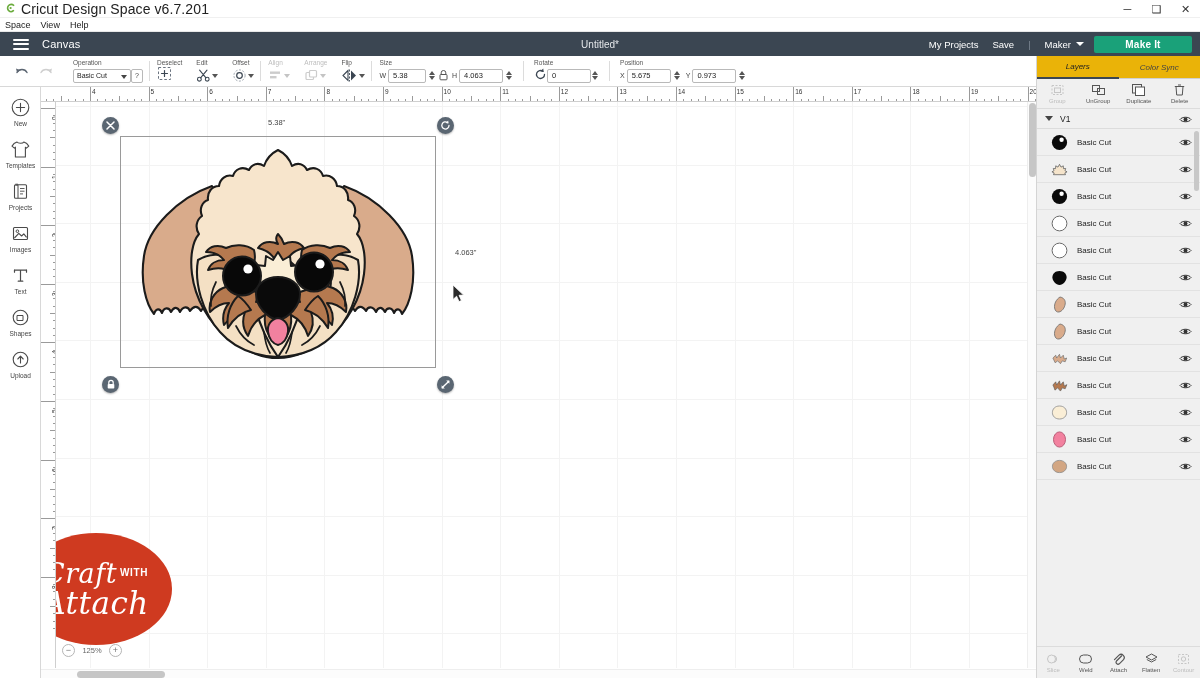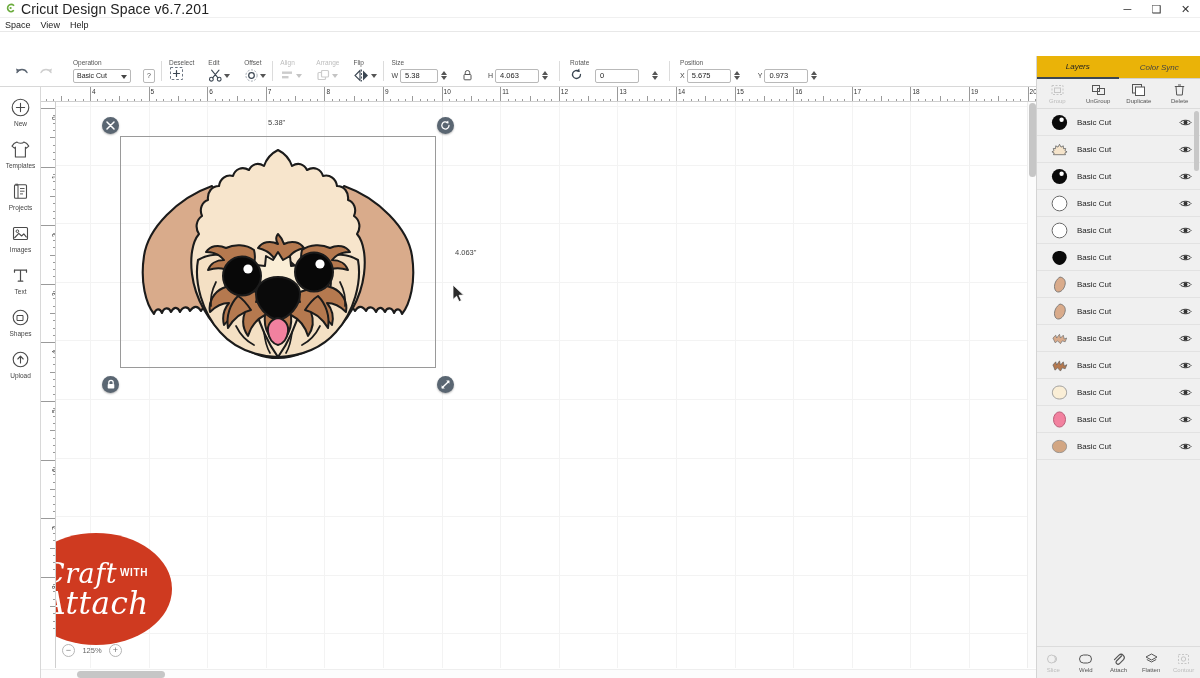--- a/index.html
+++ b/index.html
@@ -63,21 +63,21 @@
     background: #fff; border-bottom: 1px solid #d8d8d8;
     display: flex; align-items: stretch;
   }
   .tbgroup { display: flex; flex-direction: column; justify-content: center;
              padding: 0 7px; position: relative; }
   .tbgroup.bordered::after {
     content:''; position:absolute; right:0; top:5px; bottom:5px; width:1px; background:#dcdcdc;
   }
   .tblabel { font-size: 6.5px; color: #555; margin-bottom: 1px; height: 8px; }
   .tblabel.dim { color: #bdbdbd; }
-  .tbrow { display: flex; align-items: center; gap: 12px; height: 16px; }
+  .tbrow { display: flex; align-items: center; gap: 0; height: 16px; }
   .undo-redo { display:flex; gap:10px; align-items:center; padding:0 12px 0 14px; }
   .arrow-ico { width: 15px; height: 13px; }
   .opsel {
     width: 58px; height: 14px; border: 1px solid #b9b9b9; border-radius: 2px;
     font-size: 7px; color: #222; display:flex; align-items:center;
     padding-left: 3px; position: relative; background:#fff;
   }
   .opsel .cd { position:absolute; right: 3px; top: 5px; width:0;height:0;
     border-left:3px solid transparent;border-right:3px solid transparent;border-top:4px solid #444;}
   .qbtn { width: 12px; height: 14px; border: 1px solid #b9b9b9; border-radius: 2px;
@@ -257,20 +257,39 @@
       <div class="winbtn close">✕</div>
     </div>
   </div>
 
   <div class="menubar">
     <div class="menuitem">Space</div>
     <div class="menuitem">View</div>
     <div class="menuitem">Help</div>
   </div>
 
+  <div class="appheader">
+    <div class="hamburger">
+        <i></i>
+        <i></i>
+        <i></i>
+      </div>
+    <div class="canvas-label">Canvas</div>
+    <div class="doc-title">Untitled*</div>
+    <div class="hdr-right">
+      <div class="hdr-link">My Projects</div>
+      <div class="hdr-link">Save</div>
+      <div class="hdr-sep">|</div>
+      <div class="maker-sel">
+        <span>Maker</span>
+        <span class="caret-d"></span>
+      </div>
+      <div class="makeit">Make It</div>
+    </div>
+  </div>
 
   <div class="edittoolbar">
 
     <div class="undo-redo">
       <span class="arrow-ico">
         <svg width="15" height="13" viewBox="0 0 15 13">
             <path d="M3 6.5 C5 2.5 11 2.5 13 6.5" fill="none" stroke="#5c6672" stroke-width="1.4" stroke-linecap="round"></path>
             <path d="M3 6.5 L2 2.5 L6.5 4.2 Z" fill="#5c6672"></path>
           </svg>
       </span>
@@ -965,20 +984,30 @@
       </div>
       <div class="lp-act">
         <svg width="15" height="14" viewBox="0 0 15 14">
             <path d="M4 3.5 h7 l-0.7 8.5 h-5.6 Z" fill="none" stroke="#555" stroke-width="1"></path>
             <path d="M2.8 3.5 h9.4 M6 2 h3" stroke="#555" stroke-width="1"></path>
           </svg>
         <span>Delete</span>
       </div>
     </div>
 
+    <div class="lp-group">
+      <span class="grp-caret"></span>
+      <span class="grp-name">V1</span>
+      <span class="eye" style="margin-left:auto;">
+        <svg width="13" height="9" viewBox="0 0 13 9">
+            <path d="M1 4.5 C3 1.5 10 1.5 12 4.5 C10 7.5 3 7.5 1 4.5 Z" fill="none" stroke="#333" stroke-width="1"></path>
+            <circle cx="6.5" cy="4.5" r="2" fill="#333"></circle>
+          </svg>
+      </span>
+    </div>
 
     <div class="lp-list" id="layerList">
       <div class="lp-scroll"></div>
     <div class="lp-row">
           <div class="lp-thumb">
             <svg width="17" height="17" viewBox="0 0 17 17">
               <circle cx="8.5" cy="8.5" r="7.6" fill="#0a0a0a"></circle>
               <circle cx="10.6" cy="5.8" r="2.2" fill="#fff"></circle>
             </svg>
           </div>

